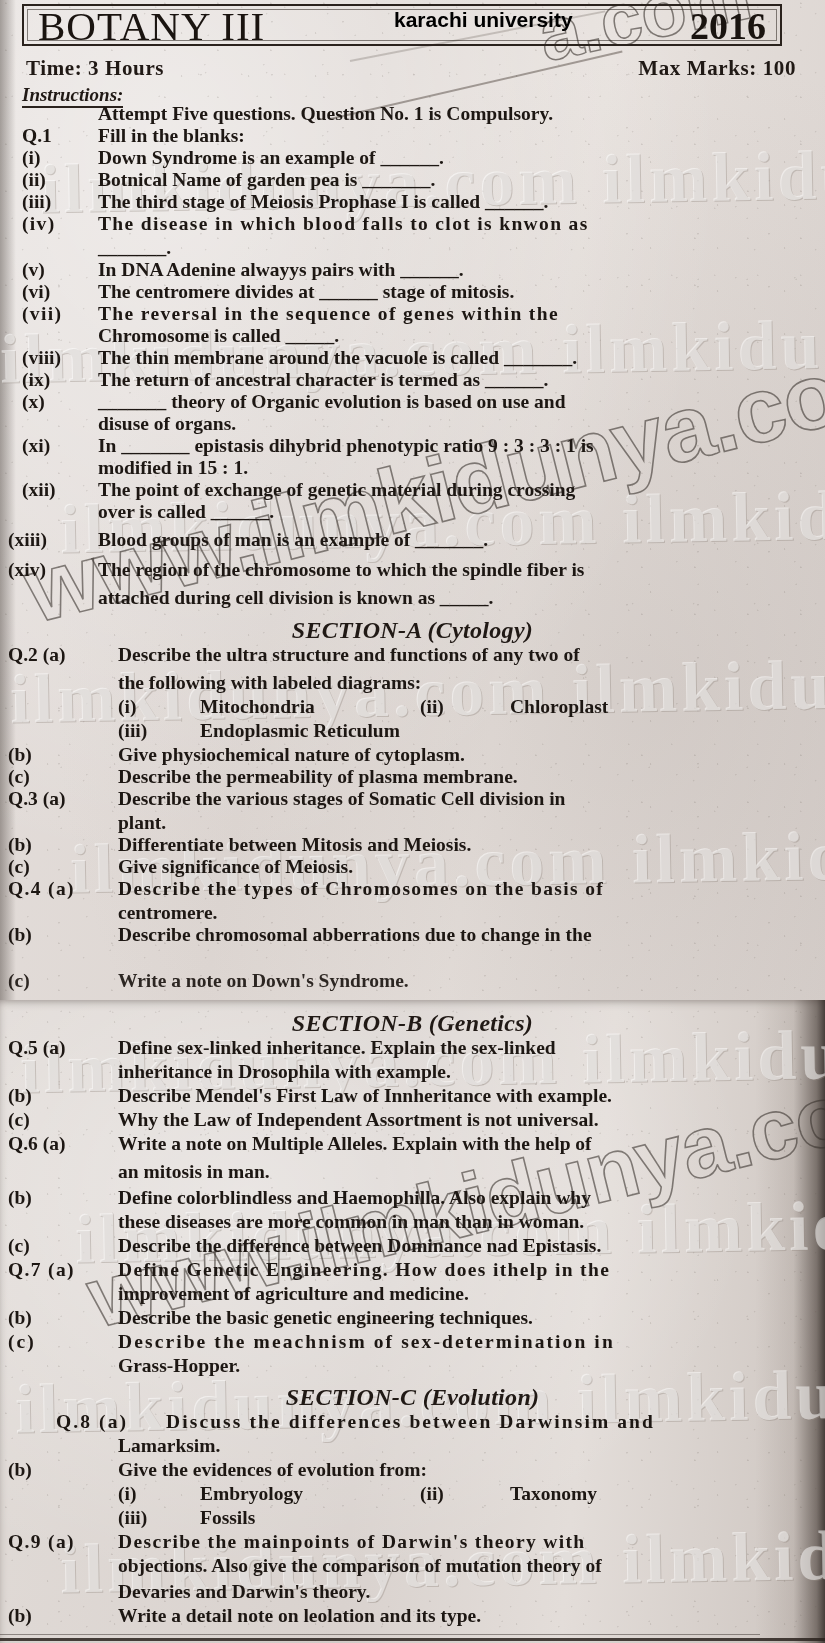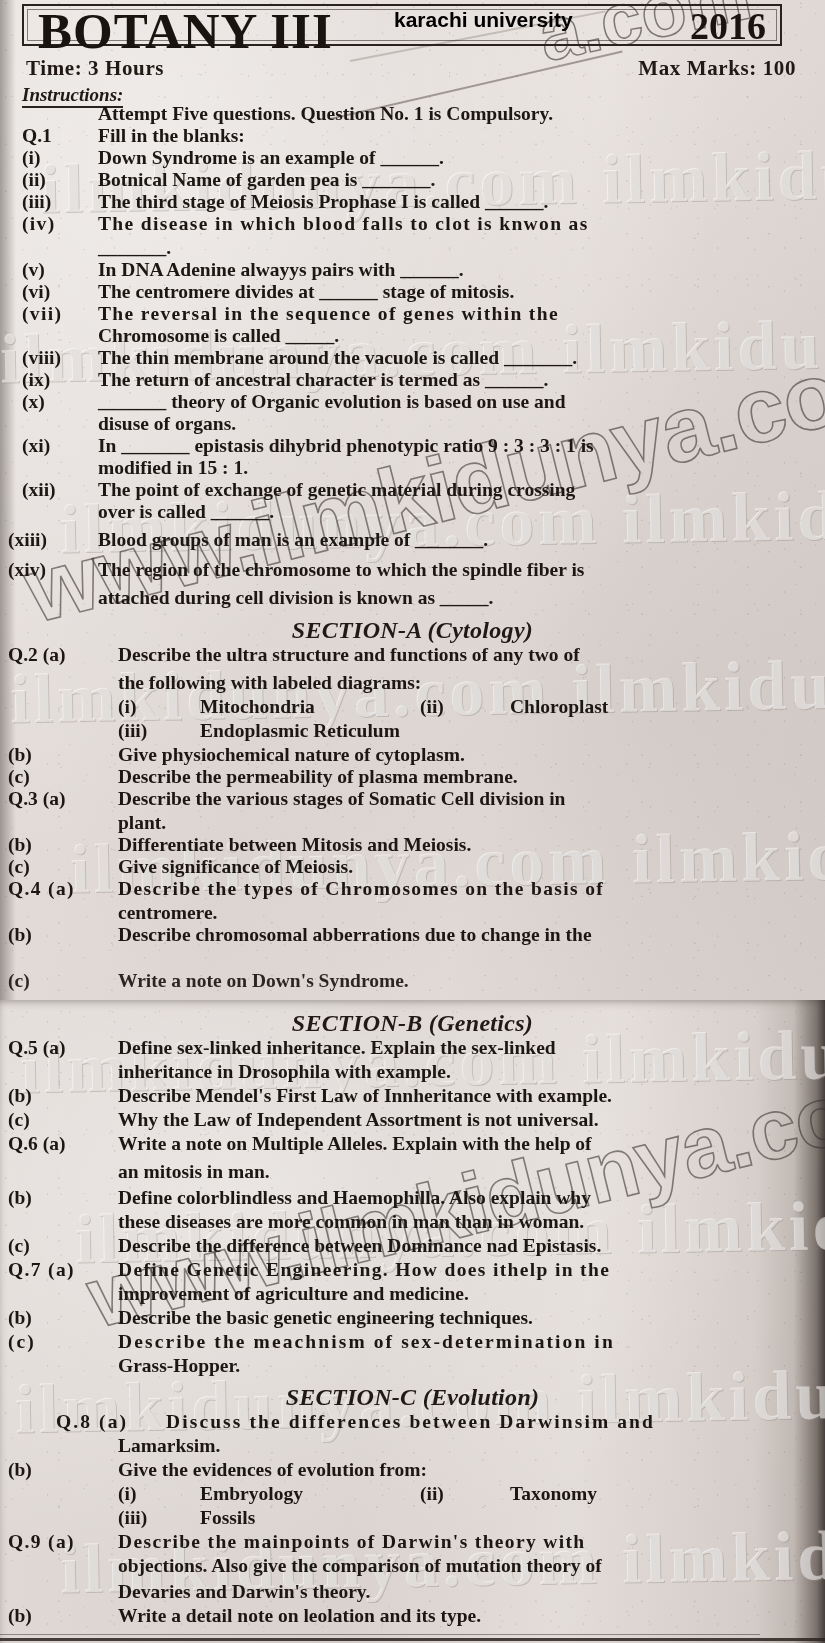--- a/index.html
+++ b/index.html
@@ -77,22 +77,22 @@
 
   
   #content{position:absolute;inset:0;color:#201915;}
 
   
   #title-box{position:absolute;left:22px;top:4px;width:760px;height:42px;
     border:2.5px solid #2a221d;background:transparent;}
   #title-box:before{content:"";position:absolute;left:3px;top:3px;right:3px;bottom:3px;
     border:1px solid rgba(42,34,29,.55);}
   #paper-title{position:absolute;left:14px;top:-4px;
-    font-family:"Liberation Serif", serif;font-weight:700;
-    font-size:51px;letter-spacing:1px;color:#1a1410;}
+    font-family:"Liberation Serif", serif;font-weight:400;
+    font-size:41px;letter-spacing:1px;color:#1a1410;}
   #paper-year{position:absolute;right:14px;top:-2px;
     font-family:"Liberation Serif", serif;font-weight:700;
     font-size:38px;letter-spacing:0px;color:#1a1410;}
   #university-overlay{position:absolute;left:394px;top:8px;
     font-family:"Liberation Sans", sans-serif;font-weight:700;
     font-size:21px;color:#000;letter-spacing:0px;z-index:7;}
 
   #time-row{position:absolute;left:26px;top:56px;width:770px;
     font-weight:700;font-size:21px;letter-spacing:.6px;}
   #time-row .right{float:right;}

